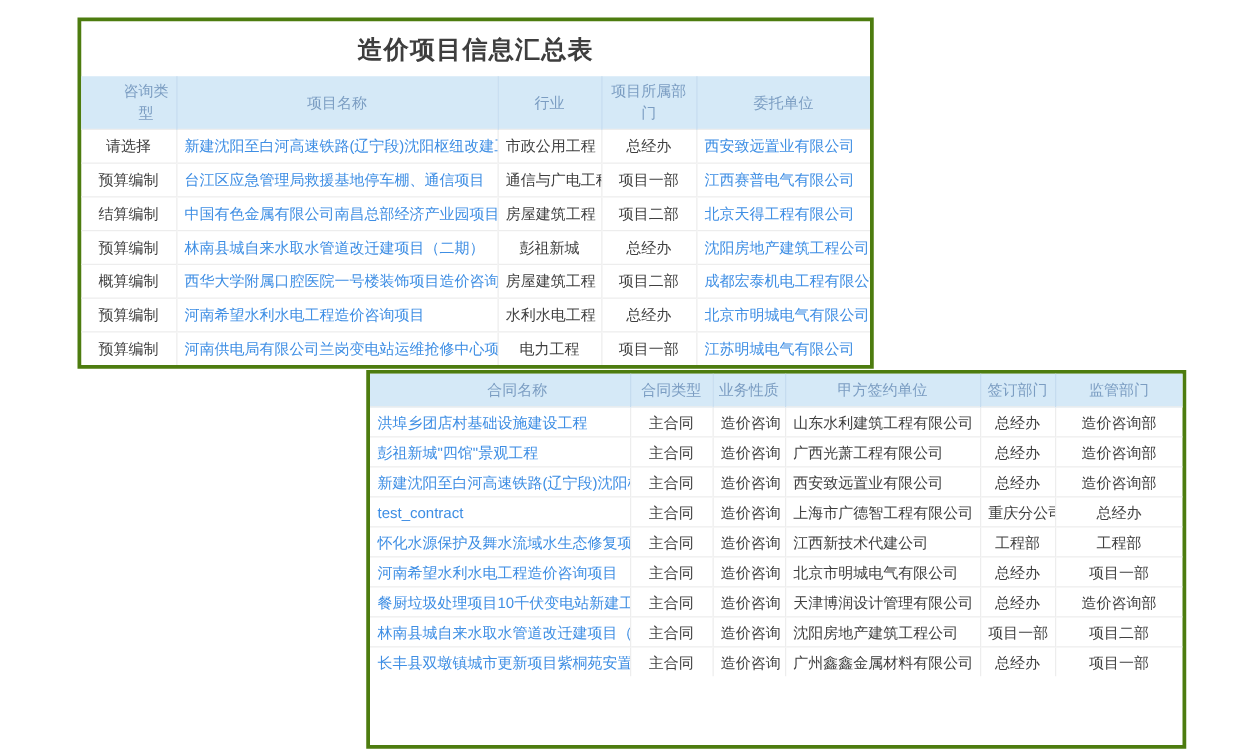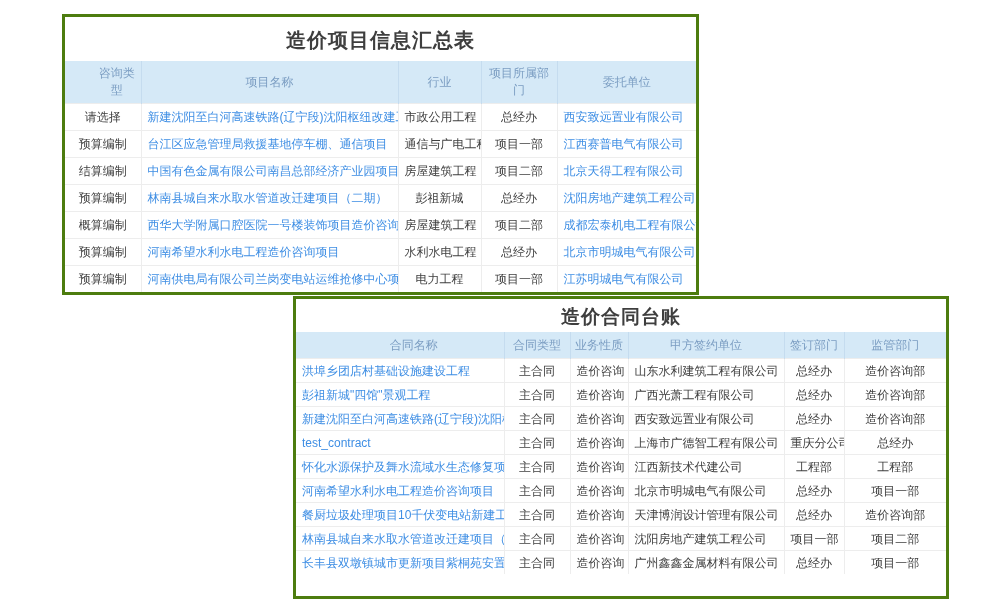--- a/index.html
+++ b/index.html
@@ -121,21 +121,20 @@
           <td class="c-left link">河南供电局有限公司兰岗变电站运维抢修中心项目</td>
           <td class="c-center">电力工程</td>
           <td class="c-center">项目一部</td>
           <td class="c-left link">江苏明城电气有限公司</td>
         </tr>
       </tbody>
   </table>
 </section>
 
 <section class="panel panel-ledger">
-  <div class="panel-title">造价合同台账</div>
   <table>
     <colgroup>
       <col style="width:208px">
         <col style="width:66px">
         <col style="width:58px">
         <col style="width:156px">
         <col style="width:60px">
         <col>
     </colgroup>
     <thead>

